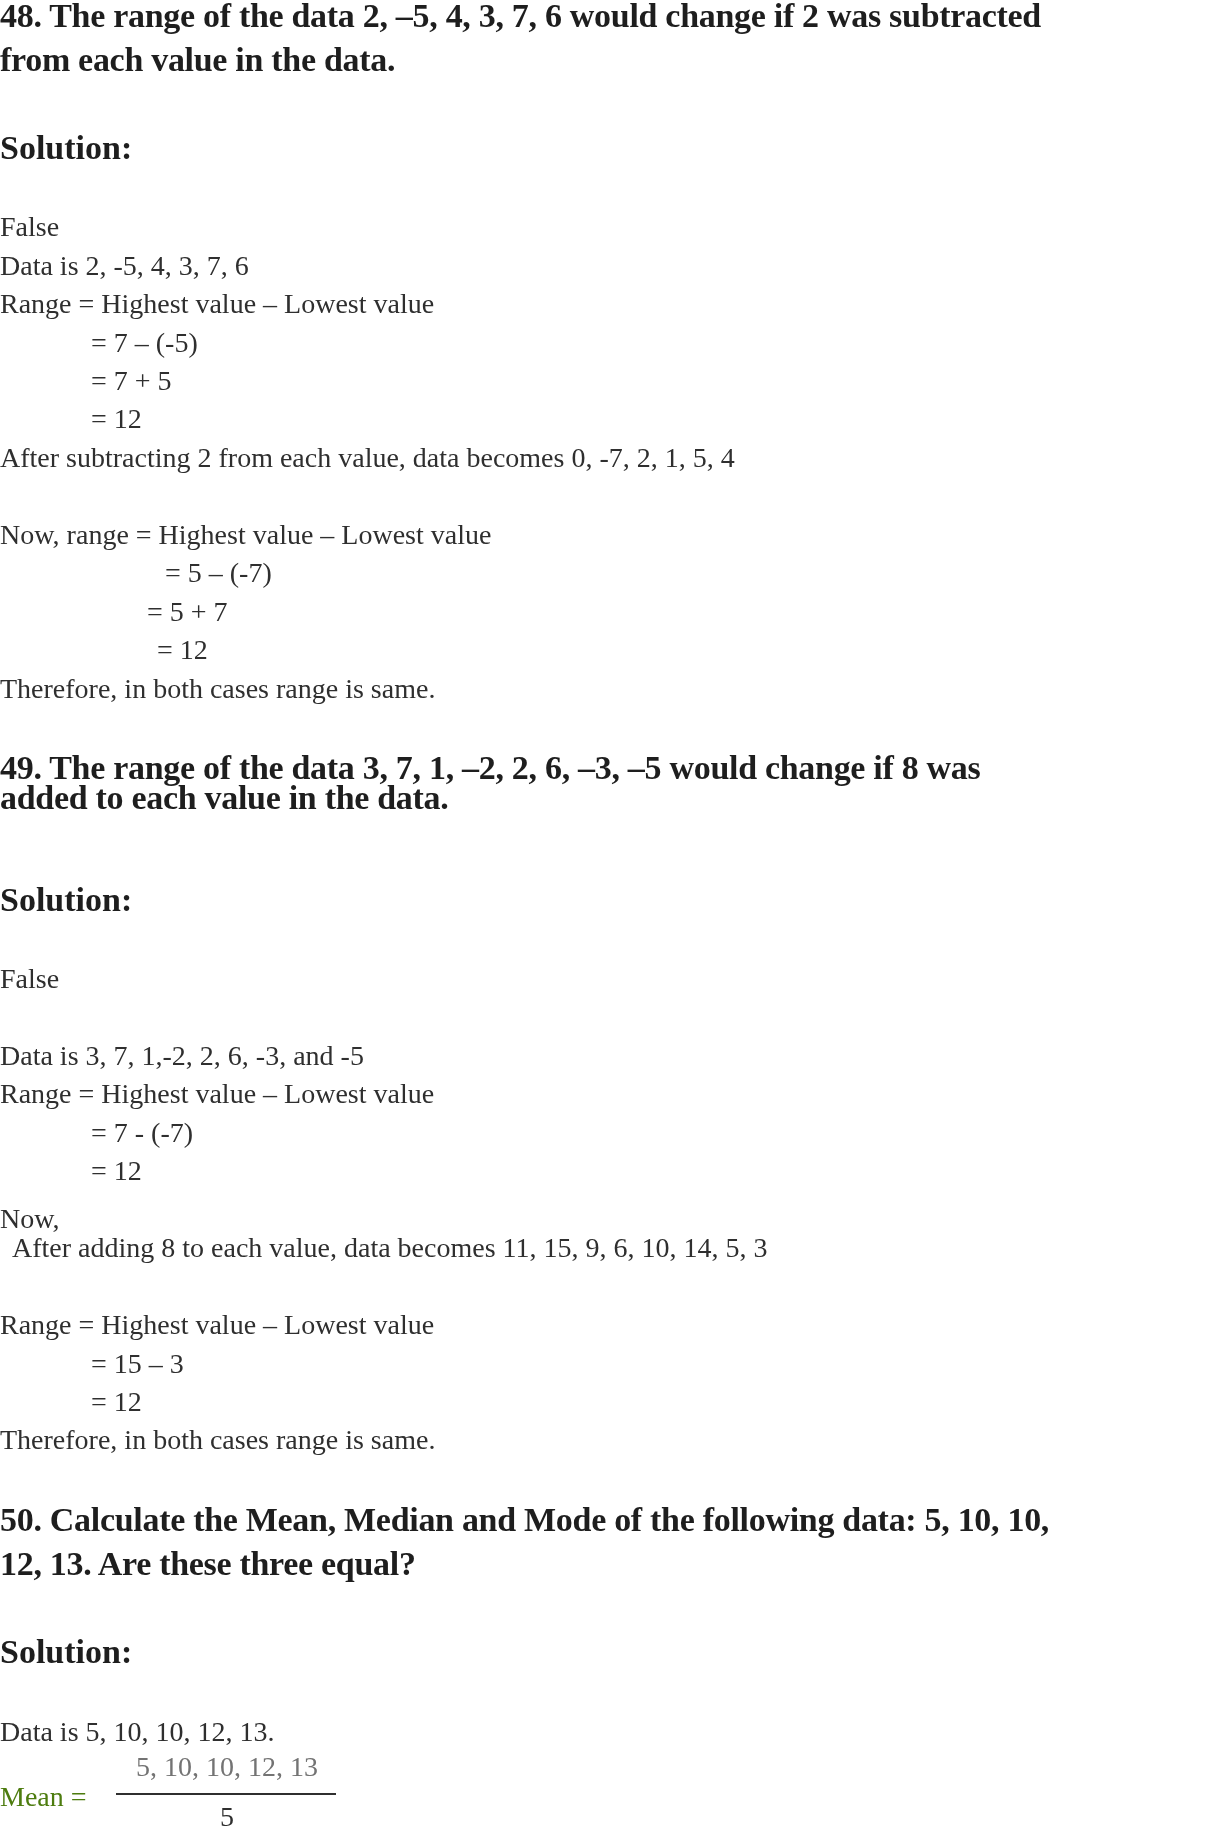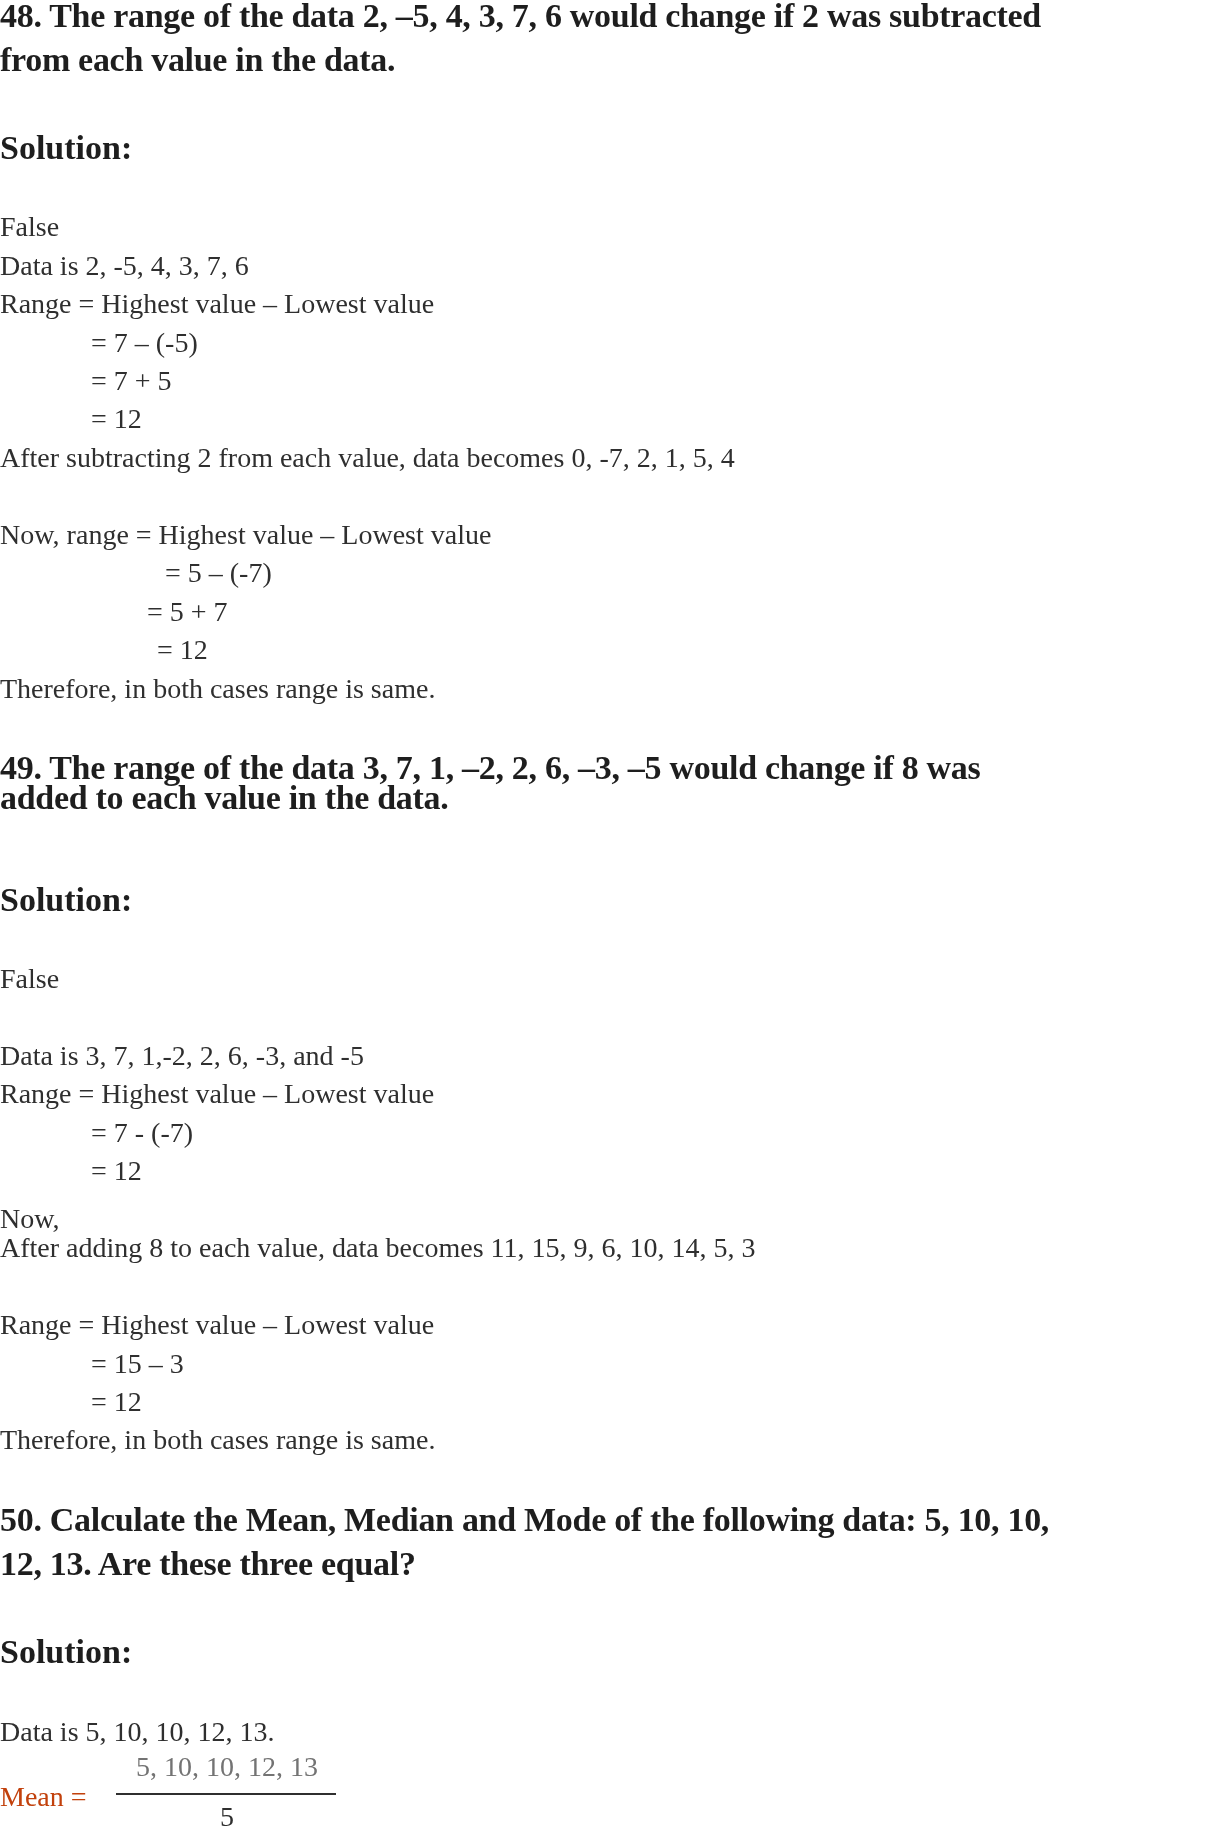--- a/index.html
+++ b/index.html
@@ -48,21 +48,21 @@
     top: 1748px;
     height: 86px;
   }
   .frac-label {
     position: absolute;
     left: 0;
     top: 30px;
     font-size: 28px;
     line-height: 38px;
     white-space: nowrap;
-    color: #c2410c;
+    color: #4d7c0f;
   }
   .frac-num {
     position: absolute;
     left: 118px;
     top: 0;
     width: 218px;
     text-align: center;
     font-size: 28px;
     line-height: 38px;
     white-space: nowrap;
@@ -110,21 +110,21 @@
 
 <div class="q" style="top:746px;">49. The range of the data 3, 7, 1, –2, 2, 6, –3, –5 would change if 8 was</div>
 <div class="q" style="top:776px;">added to each value in the data.</div>
 <div class="sol" style="top:878px;">Solution:</div>
 
 <div class="line" style="top:960px;">False</div>
 <div class="line" style="top:1037px;">Data is 3, 7, 1,-2, 2, 6, -3, and -5</div>
 <div class="line" style="top:1075px;">Range = Highest value – Lowest value</div>
 <div class="line" style="top:1114px; left:91px;">= 7 - (-7)</div>
 <div class="line" style="top:1152px; left:91px;">= 12</div>
-<div class="line" style="top:1229px;">After adding 8 to each value, data becomes 11, 15, 9, 6, 10, 14, 5, 3</div>
+<div class="line" style="top:1229px;padding-left:12px;">After adding 8 to each value, data becomes 11, 15, 9, 6, 10, 14, 5, 3</div>
 <div class="line" style="top:1200px;">Now,</div>
 <div class="line" style="top:1306px;">Range = Highest value – Lowest value</div>
 <div class="line" style="top:1345px; left:91px;">= 15 – 3</div>
 <div class="line" style="top:1383px; left:91px;">= 12</div>
 <div class="line" style="top:1421px;">Therefore, in both cases range is same.</div>
 
 <div class="q" style="top:1498px;">50. Calculate the Mean, Median and Mode of the following data: 5, 10, 10,</div>
 <div class="q" style="top:1542px;">12, 13. Are these three equal?</div>
 <div class="sol" style="top:1630px;">Solution:</div>
 

